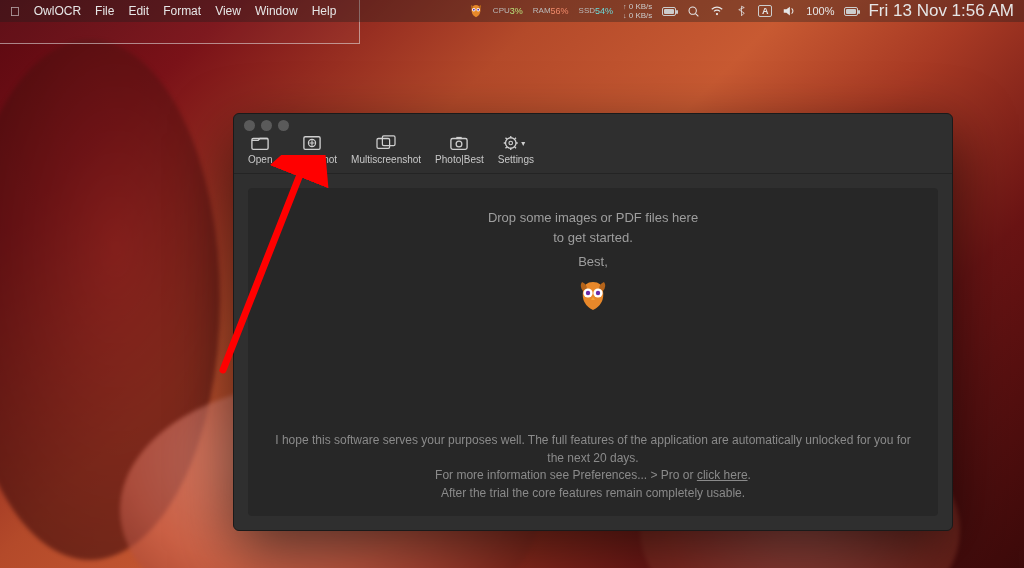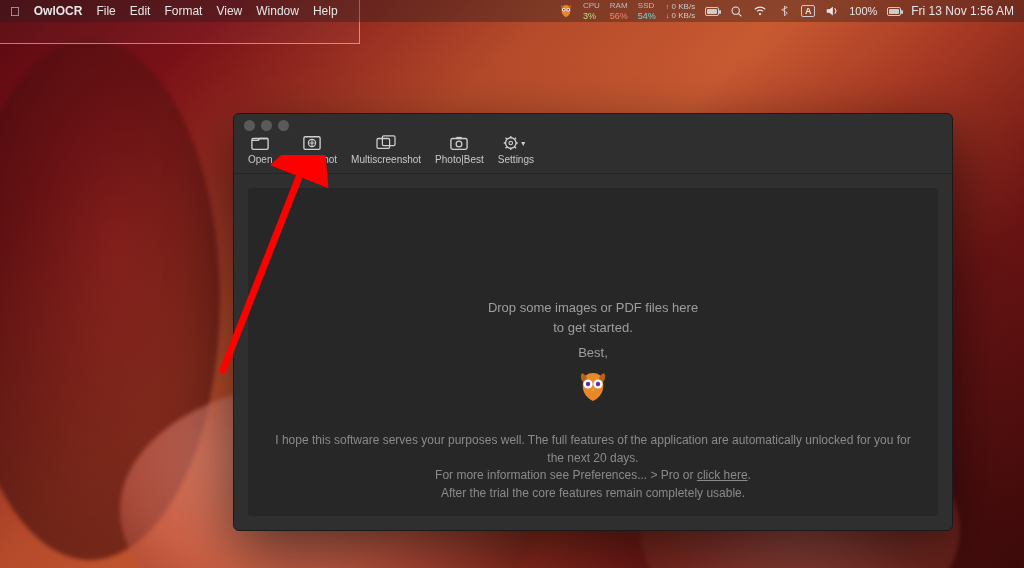--- a/index.html
+++ b/index.html
@@ -16,35 +16,35 @@
 
   
   .menubar {
     position: absolute; top:0; left:0; right:0; height:22px;
     background: rgba(30,30,30,.35);
     color:#e6e6e6; font-size:12px; display:flex; align-items:center;
     padding: 0 10px; justify-content: space-between;
     z-index: 50;
   }
   .menubar-left { display:flex; align-items:center; gap:14px; }
-  .menubar-left .appname { font-weight:700; }
+  .menubar-left .appname { font-weight:400; }
   .apple { font-size:13px; }
   .menubar-right { display:flex; align-items:center; gap:10px; font-size:11px; }
-  .stat { display:flex; flex-direction:column; align-items:flex-start; line-height:10px;text-align:center; }
+  .stat { display:flex; align-items:flex-start; line-height:10px;text-align:center; }
   .stat .lbl { font-size:8px; color:#bbb; }
   .stat .val { font-size:9px; }
   .cpu .val{ color:#b9e07a;} .ram .val{ color:#f08a6a;} .ssd .val{ color:#6adada;}
   .netstat { display:flex; flex-direction:column; line-height:9px; font-size:8px; color:#ccc; }
   .mini-icon { width:14px; height:14px; color:#e6e6e6; display:flex; align-items:center; justify-content:center;}
   .owl-mini { width:14px; height:14px; }
   .indicator-A { border:1px solid #ccc; width:14px; height:12px; display:flex; align-items:center; justify-content:center; font-size:9px; font-weight:600; border-radius:2px;}
   .battery-body { width:18px; height:9px; border:1px solid #ccc; border-radius:2px; position:relative;}
   .battery-body::after{content:""; position:absolute; right:-3px; top:2px; width:2px; height:4px; background:#ccc; border-radius:1px;}
   .battery-fill{ position:absolute; inset:1px; background:#ccc; border-radius:1px;}
-  .clock { font-size:12px; }
+  .clock { font-size:17px; }
 
   
   .menu-highlight {
     position:absolute; left:0; top:0; width:360px; height:44px;
     border:1px solid rgba(230,230,230,.55);
     border-top:none; border-left:none;
     background: rgba(255,255,255,.03);
     z-index:40; pointer-events:none;
   }
 
@@ -57,21 +57,21 @@
     z-index:30;
   }
   .titlebar { height:14px; display:flex; align-items:center; gap:6px; padding:8px 10px 0 10px;}
   .traffic { width:11px; height:11px; border-radius:50%; background:#5a5a5a; }
   .toolbar { display:flex; gap:2px; padding:4px 8px 6px 8px; border-bottom:1px solid #242424;}
   .tool { display:flex; flex-direction:column; align-items:center; gap:2px; color:#c9c9c9; font-size:10px; padding:2px 6px; border-radius:4px; cursor:pointer;}
   .tool svg{ width:22px; height:18px; }
   .tool.settings svg{ width:28px; }
   .content {
     flex:1; margin:14px; background:#272727; border-radius:4px;
-    display:flex; flex-direction:column; align-items:center; justify-content:center;
+    display:flex; flex-direction:column; align-items:center; justify-content:flex-start;
     color:#9e9e9e; font-size:13px; text-align:center; padding:20px; position:relative;
   }
   .content p{ line-height:1.55; }
   .owl-big { width:32px; height:32px; margin-top:8px;}
   .footer-note { color:#8a8a8a; font-size:12px; line-height:1.45; position:absolute; left:0; right:0; bottom:14px; text-align:center; padding:0 20px;}
   .footer-note a{ color:#8a8a8a; text-decoration:underline; }
 
   
   .arrow {
     position:absolute; z-index:60; pointer-events:none;

